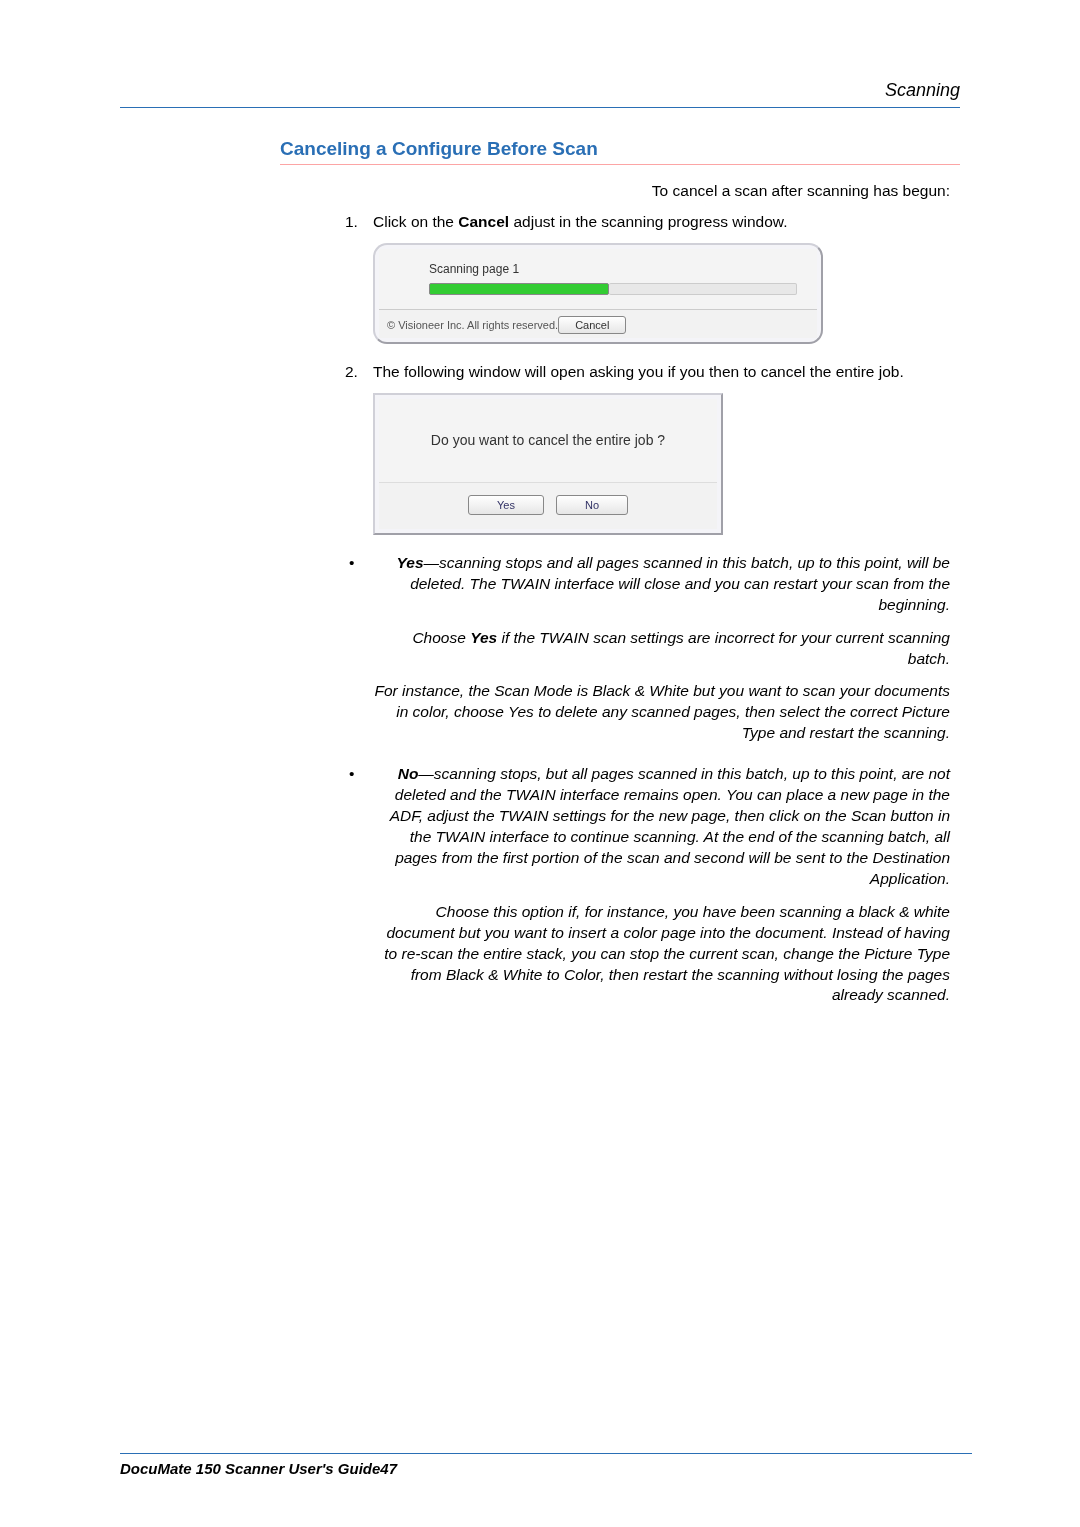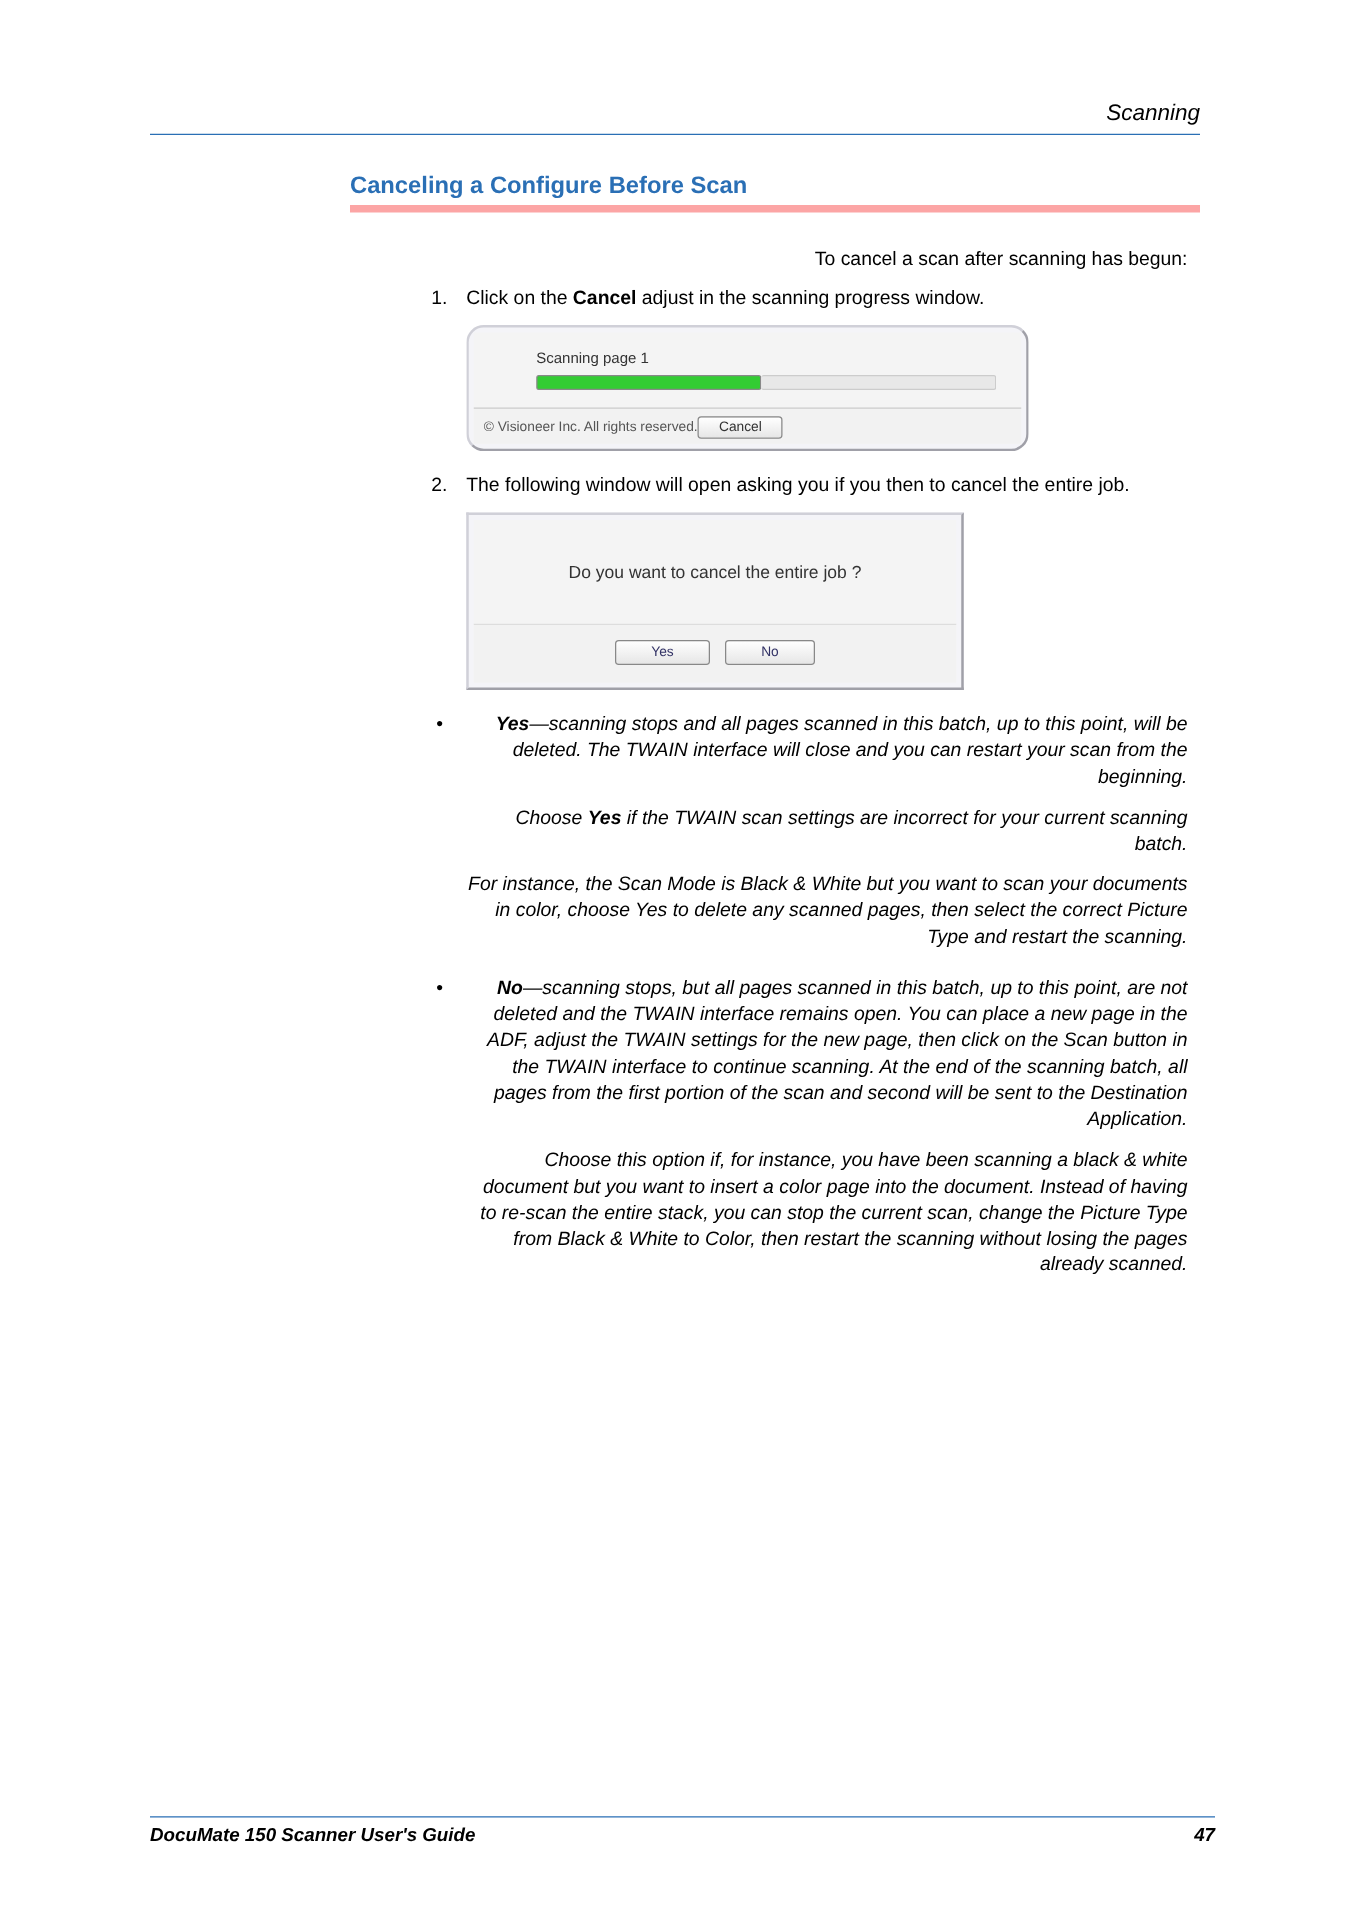--- a/index.html
+++ b/index.html
@@ -22,24 +22,24 @@
     font-size: 18px;
     padding-bottom: 6px;
     border-bottom: 1.5px solid #2a6fb5;
     margin-bottom: 30px;
     color: #000;
   }
   .section-title {
     color: #2a6fb5;
     font-weight: bold;
     font-size: 19px;
-    border-bottom: 6px solid #fca5a5;
+    border-bottom: 1px solid #fca5a5;
     padding-bottom: 4px;
     margin-left: 160px;
-    margin-bottom: 28px;
+    margin-bottom: 16px;
   }
   .body-col {
     margin-left: 225px;
     margin-right: 10px;
     font-size: 15.5px;
     line-height: 1.35;
   }
   .body-col p { margin-bottom: 10px; text-align: right; }
   .step {
     display: flex;
@@ -92,21 +92,21 @@
   .ss1-copy { font-size: 11px; color: #555; }
   .win-btn {
     border: 1px solid #888;
     background: linear-gradient(#fff,#e6e6e6);
     font-size: 11px;
     padding: 2px 16px;
     border-radius: 3px;
     color: #333;
   }
   
-  .ss2 { width: 398px; }
+  .ss2 { width: 350px; }
   .ss2-body { padding: 32px 20px; text-align: center; font-size: 14px; color: #333; }
   .ss2-btns {
     border-top: 1px solid #ddd;
     display: flex;
     justify-content: center;
     gap: 12px;
     padding: 12px 0 14px 0;
     background: #f2f2f2;
   }
   .ss2-btns .win-btn { padding: 3px 28px; color: #336; }
@@ -115,21 +115,21 @@
   .bullet-content { flex:1; }
   .bullet-content p { margin-bottom: 12px; font-style: italic; }
   .footer {
     position: absolute;
     left: 120px;
     right: 108px;
     bottom: 50px;
     border-top: 1px solid #2a6fb5;
     padding-top: 6px;
     display: flex;
-    justify-content: space-between;
+    justify-content: flex-start;
     font-size: 15px;
   }
   .footer-left { font-style: italic; font-weight: bold; }
   .footer-right { font-style: italic; font-weight: bold; }
   b { font-weight: bold; }
 </style>
 </head>
 <body>
 
 <div class="page">

